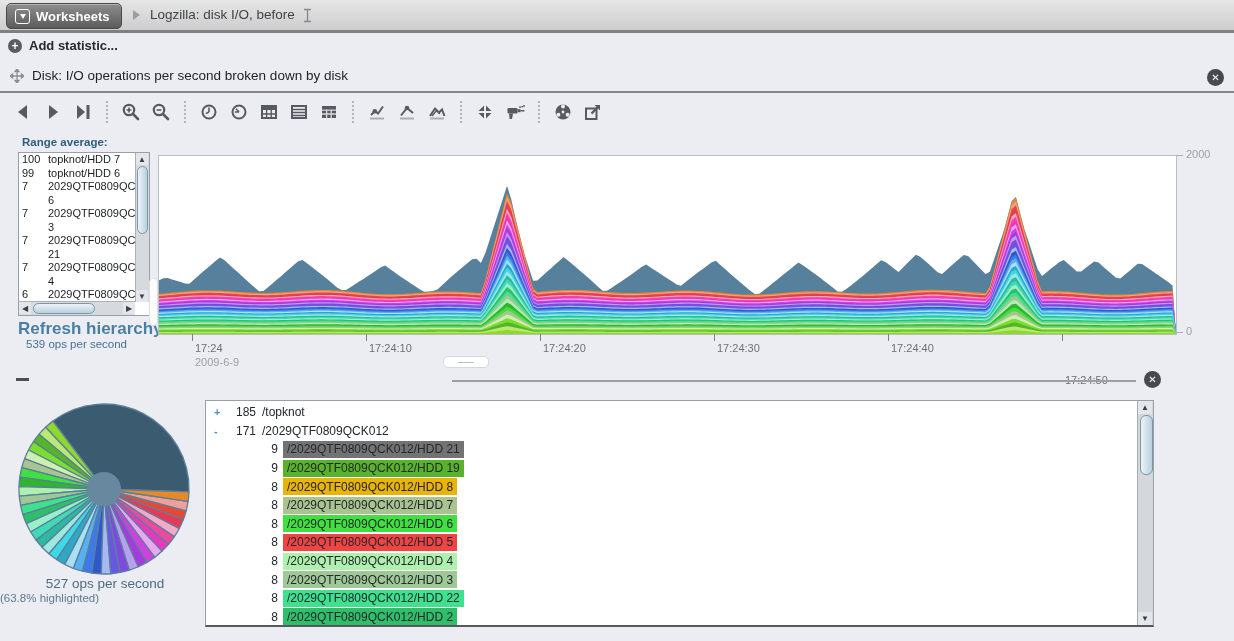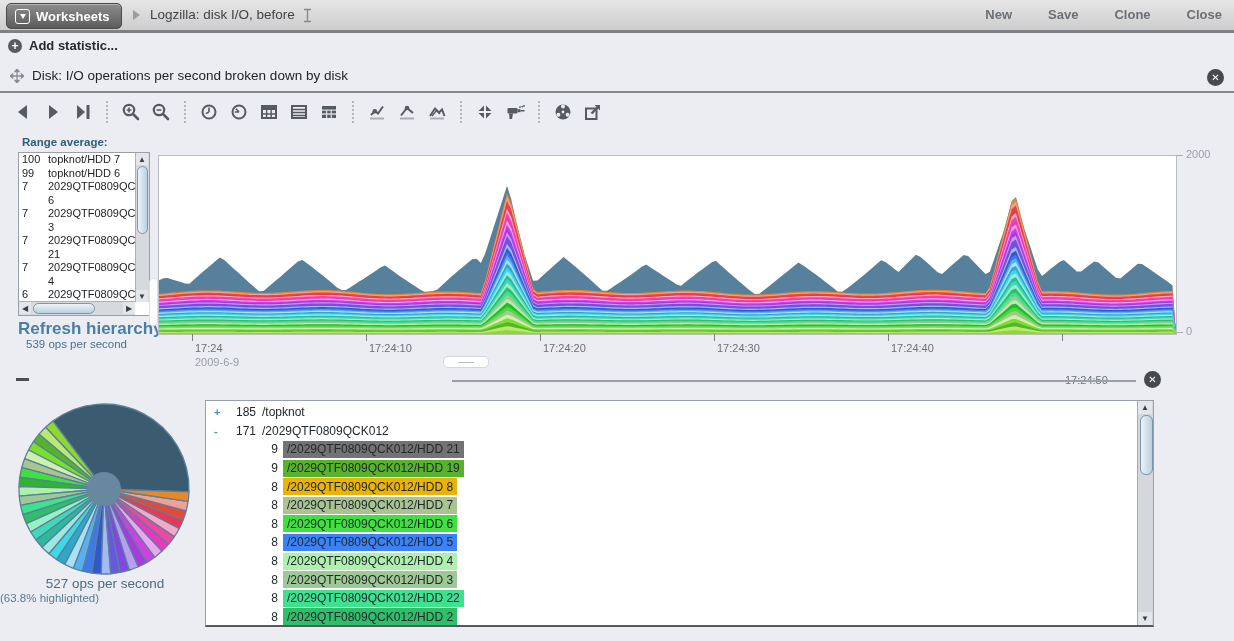--- a/index.html
+++ b/index.html
@@ -103,26 +103,20 @@
     </div>
     <span class="crumb-arrow"></span>
     <span class="sheet-title">Logzilla: disk I/O, before</span>
     <span class="ibeam" id="ibeam" style="left: 303px;">
       <svg width="9" height="15" viewBox="0 0 9 15">
           <g stroke="#85898e" stroke-width="1.4" fill="none">
             <path d="M1 1.5 H8 M1 13.5 H8 M4.5 1.5 V13.5"></path>
           </g>
         </svg>
     </span>
-    <div class="top-actions">
-      <span>New</span>
-      <span>Save</span>
-      <span>Clone</span>
-      <span>Close</span>
-    </div>
   </div>
 
   <div class="add-row">
     <span class="circle-plus">+</span>
     <span class="add-label">Add statistic...</span>
   </div>
 
   <div class="stat-header">
     <span class="move-ico">
       <svg width="14" height="14" viewBox="0 0 14 14">
@@ -453,21 +447,21 @@
           <span class="tn" style="background: rgb(169, 196, 145);">/2029QTF0809QCK012/HDD 7</span>
         </div>
         <div class="trow child">
           <span class="tg"></span>
           <span class="tv">8</span>
           <span class="tn" style="background: rgb(63, 224, 63);">/2029QTF0809QCK012/HDD 6</span>
         </div>
         <div class="trow child">
           <span class="tg"></span>
           <span class="tv">8</span>
-          <span class="tn" style="background: #3b82f6;">/2029QTF0809QCK012/HDD 5</span>
+          <span class="tn" style="background: #ef4444;">/2029QTF0809QCK012/HDD 5</span>
         </div>
         <div class="trow child">
           <span class="tg"></span>
           <span class="tv">8</span>
           <span class="tn" style="background: rgb(175, 240, 175);">/2029QTF0809QCK012/HDD 4</span>
         </div>
         <div class="trow child">
           <span class="tg"></span>
           <span class="tv">8</span>
           <span class="tn" style="background: rgb(159, 200, 151);">/2029QTF0809QCK012/HDD 3</span>

